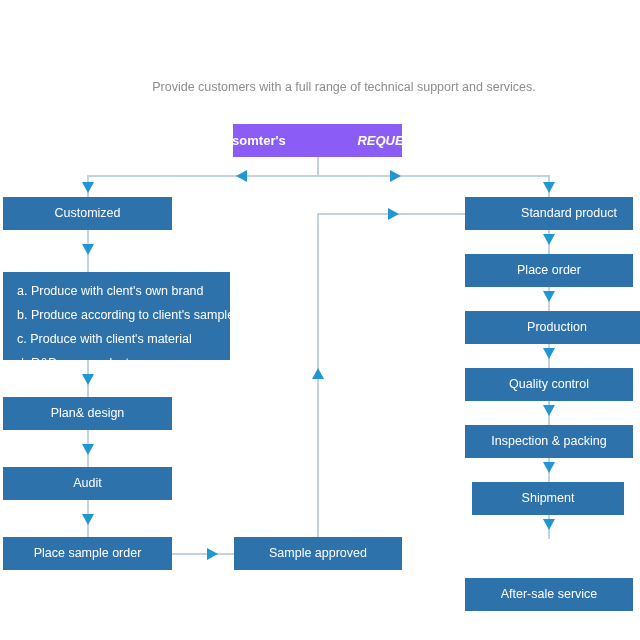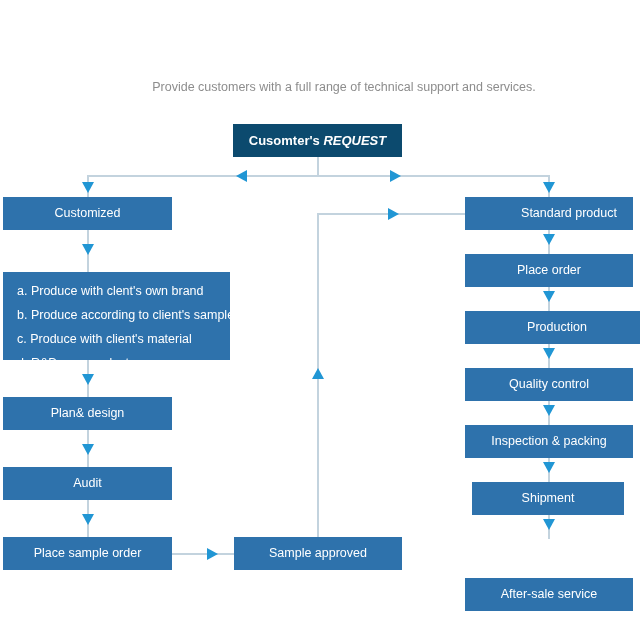--- a/index.html
+++ b/index.html
@@ -30,23 +30,24 @@
     position:absolute;
     box-sizing:border-box;
     background:#2e72ac;
     color:#ffffff;
     display:flex;align-items:center;justify-content:center;
     font-size:12.5px;
     text-align:center;
     line-height:1.2;
   }
   .node.header-node{
-    background:#0c4a6e;
+    background:#8b5cf6;
     font-weight:bold;
     font-size:13px;
+    gap:34px;
   }
   .node.header-node .req{font-style:italic;font-weight:bold;}
   .node.list-node{
     display:block;
     text-align:left;
     padding:12px 14px 0 14px;
     font-size:12.5px;
   }
   .node.list-node .li{margin-bottom:9px;white-space:nowrap;}
 

